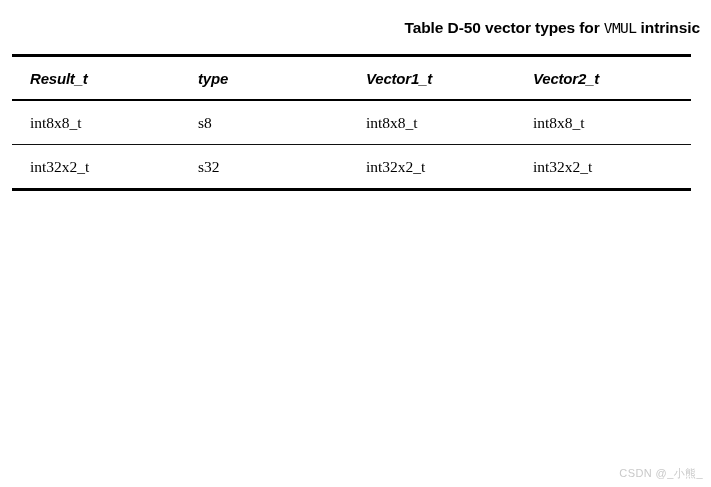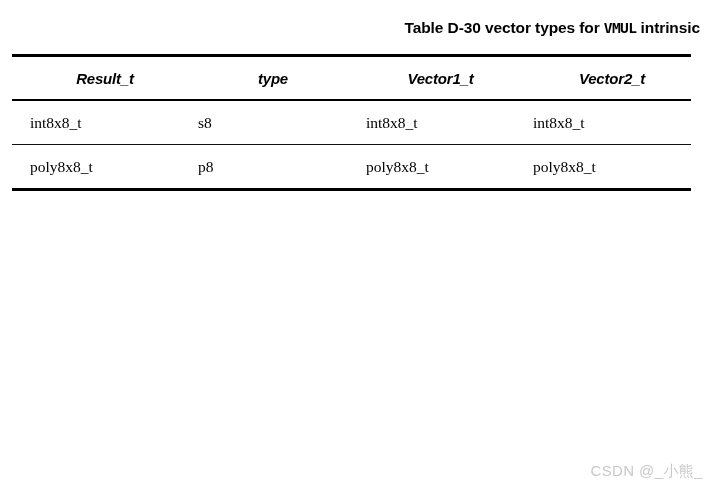--- a/index.html
+++ b/index.html
@@ -26,21 +26,21 @@
     font-family: "Liberation Sans", "DejaVu Sans", sans-serif;
     font-weight: bold;
     font-size: 15.5px;
     line-height: 20px;
     letter-spacing: -0.1px;
     white-space: nowrap;
     color: #000;
   }
   .doc-title .mono {
     font-family: "DejaVu Sans Mono", "Liberation Mono", monospace;
-    font-weight: bold;
+    font-weight: normal;
     font-size: 14.5px;
     letter-spacing: -0.6px;
   }
 
   
   .table-wrap {
     position: absolute;
     left: 12px;
     top: 54px;
     width: 679px;
@@ -57,21 +57,21 @@
 
   table.vec-table thead tr {
     border-top: 3px solid #000;
     border-bottom: 2px solid #000;
   }
   table.vec-table thead th {
     font-family: "Liberation Sans", "DejaVu Sans", sans-serif;
     font-weight: bold;
     font-style: italic;
     font-size: 15px;
-    text-align: center;
+    text-align: left;
     padding: 13px 0 12px 18px;
     white-space: nowrap;
     letter-spacing: -0.2px;
   }
 
   table.vec-table tbody tr {
     border-bottom: 1.4px solid #111;
   }
   table.vec-table tbody tr:last-child {
     border-bottom: 3px solid #000;
@@ -85,32 +85,32 @@
     height: 23px;
     vertical-align: middle;
   }
 
   
   .watermark {
     position: absolute;
     right: 8px;
     bottom: 6px;
     font-family: "Liberation Sans", "DejaVu Sans", sans-serif;
-    font-size: 15px;
+    font-size: 11px;
     color: #c9c9c9;
     letter-spacing: 0.4px;
     white-space: nowrap;
     user-select: none;
   }
 </style>
 </head>
 <body>
 
 <div class="doc-title">
-  <span>Table D-30 vector types for </span><span class="mono">VMUL</span><span> intrinsic</span>
+  <span>Table D-50 vector types for </span><span class="mono">VMUL</span><span> intrinsic</span>
 </div>
 
 <div class="table-wrap">
   <table class="vec-table">
     <colgroup>
       <col class="c1">
         <col class="c2">
         <col class="c3">
         <col class="c4">
     </colgroup>
@@ -123,22 +123,22 @@
       </tr>
     </thead>
     <tbody>
       <tr>
         <td>int8x8_t</td>
         <td>s8</td>
         <td>int8x8_t</td>
         <td>int8x8_t</td>
       </tr>
       <tr>
-        <td>poly8x8_t</td>
-        <td>p8</td>
-        <td>poly8x8_t</td>
-        <td>poly8x8_t</td>
+        <td>int32x2_t</td>
+        <td>s32</td>
+        <td>int32x2_t</td>
+        <td>int32x2_t</td>
       </tr>
     </tbody>
   </table>
 </div>
 
 <div class="watermark">CSDN @_小熊_</div>
 
 </body></html>

